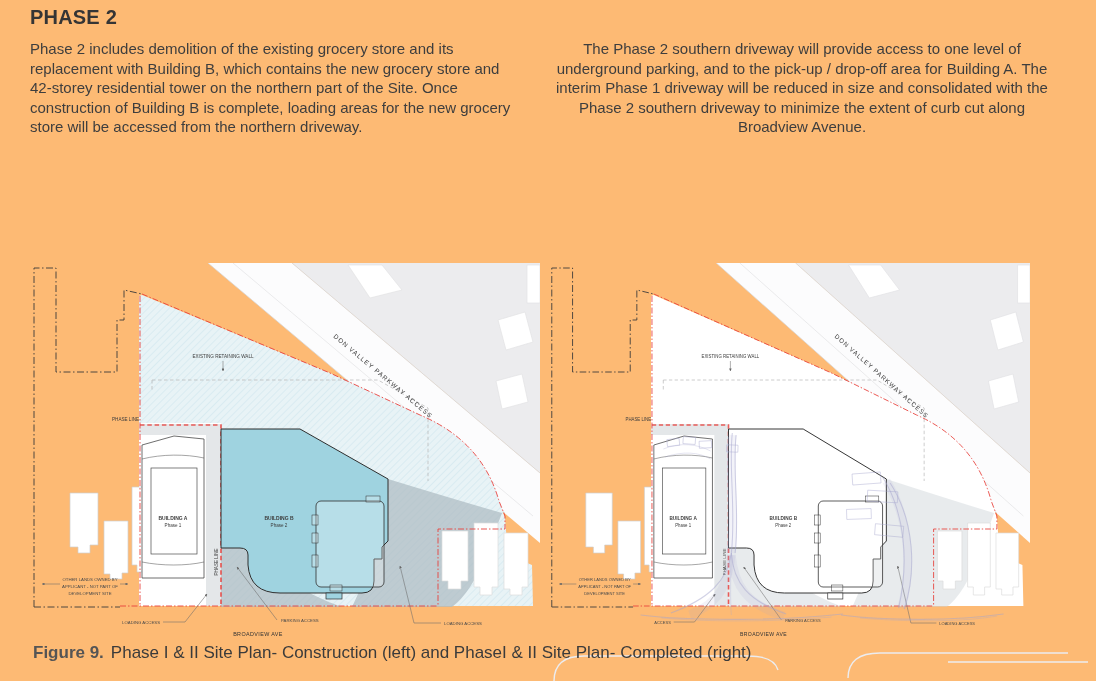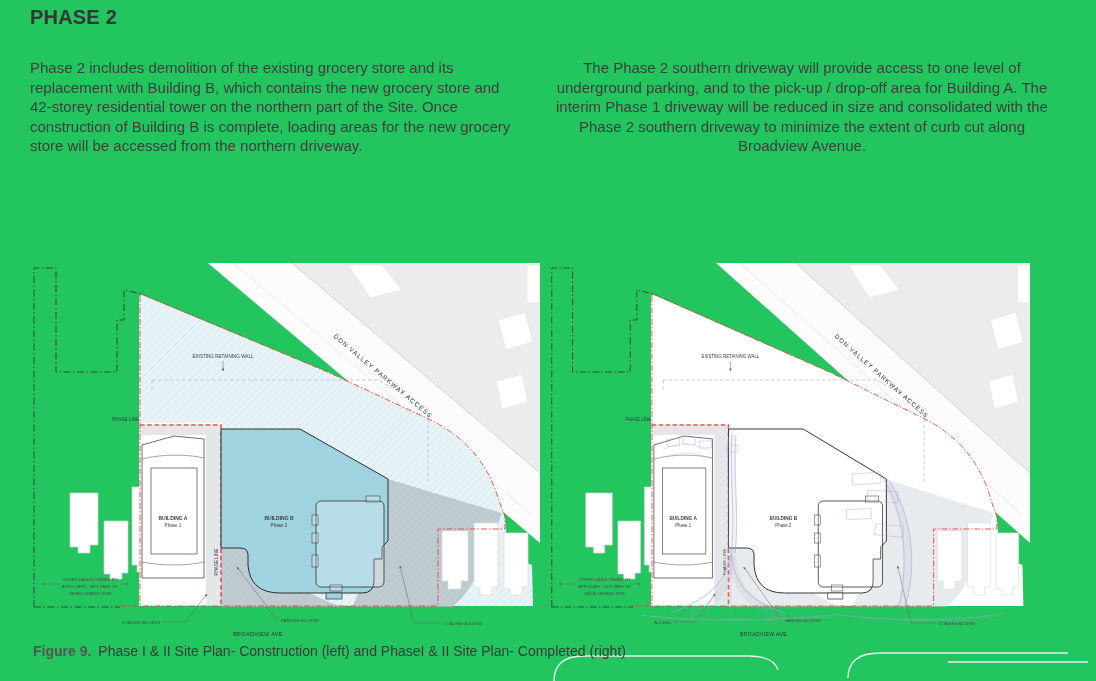--- a/index.html
+++ b/index.html
@@ -1,29 +1,29 @@
 <!DOCTYPE html>
 <html style="--phase-line-red: #e8423d; --building-b-fill: #9fd3e0; --site-hatch-line: #c4dfe8; --site-hatch-bg: #e8f3f6; --road-gray: #ececee; --driveway-gray: #ccd4d8; --vehicle-path-purple: #a6a6ce; --text: #3e3e3e;"><head>
 <meta charset="utf-8">
 <style>
   html,body{margin:0;padding:0;background:#ffffff;}
-  .page{position:relative;width:1096px;height:681px;background:#22c55e;overflow:hidden;
+  .page{position:relative;width:1096px;height:681px;background:#fdba74;overflow:hidden;
         font-family:"Liberation Sans",sans-serif;color:var(--text,#3e3e3e);}
   .title{position:absolute;left:30px;top:6px;margin:0;font-size:20px;font-weight:700;
          color:#353535;letter-spacing:0.2px;}
-  .para{position:absolute;top:58px;margin:0;font-size:15px;line-height:19.5px;color:#3e3e3e;}
+  .para{position:absolute;top:39px;margin:0;font-size:15px;line-height:19.5px;color:#3e3e3e;}
   .para-left{left:30px;width:494px;}
   .para-right{left:552px;width:500px;text-align:center;}
   .plan{position:absolute;top:263px;display:block;}
   #plan-left{left:30px;--site-fill:url(#hatch);--bb-fill:var(--building-b-fill,#9fd3e0);
              --drive-fill:rgba(173,187,194,0.72);}
   #plan-right{left:548px;--site-fill:#ffffff;--bb-fill:#ffffff;
               --drive-fill:rgba(204,210,214,0.45);}
   .south-strip{position:absolute;left:548px;top:648px;}
-  .caption{position:absolute;left:33px;top:643px;margin:0;font-size:14px;color:#3b3b3b;}
+  .caption{position:absolute;left:33px;top:643px;margin:0;font-size:17px;color:#3b3b3b;}
   .caption b{font-weight:700;color:#555;margin-right:7px;}
 
   
   .site-area{fill:var(--site-fill,#e9f3f6);}
   .drive{fill:var(--drive-fill,rgba(180,192,199,.7));}
   .bb{fill:var(--bb-fill,#9fd3e0);}
   .black-bound{stroke:#3a3a3a;stroke-width:0.9;stroke-dasharray:7,2.5,1.5,2.5;fill:none;}
   .red-thin{stroke:var(--phase-line-red,#e8423d);stroke-width:0.9;stroke-dasharray:6,2,1.5,2;fill:none;}
   .red-bold{stroke:var(--phase-line-red,#e8423d);stroke-width:1.7;stroke-dasharray:4.5,2.8;opacity:.85;fill:none;}
   .ret-wall{stroke:#b5b5b5;stroke-width:0.7;stroke-dasharray:3.5,2.5;fill:none;}

